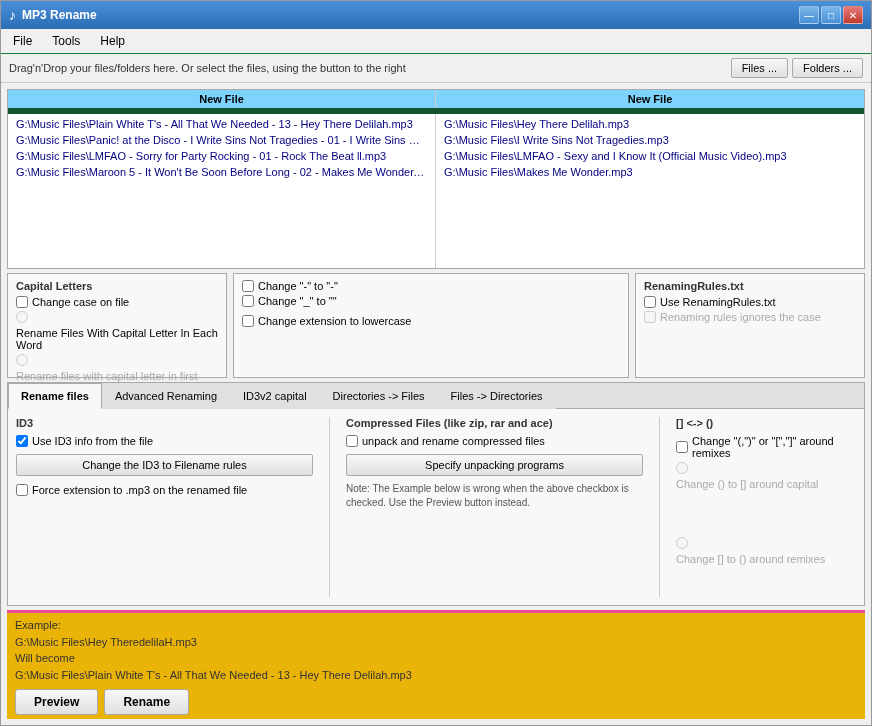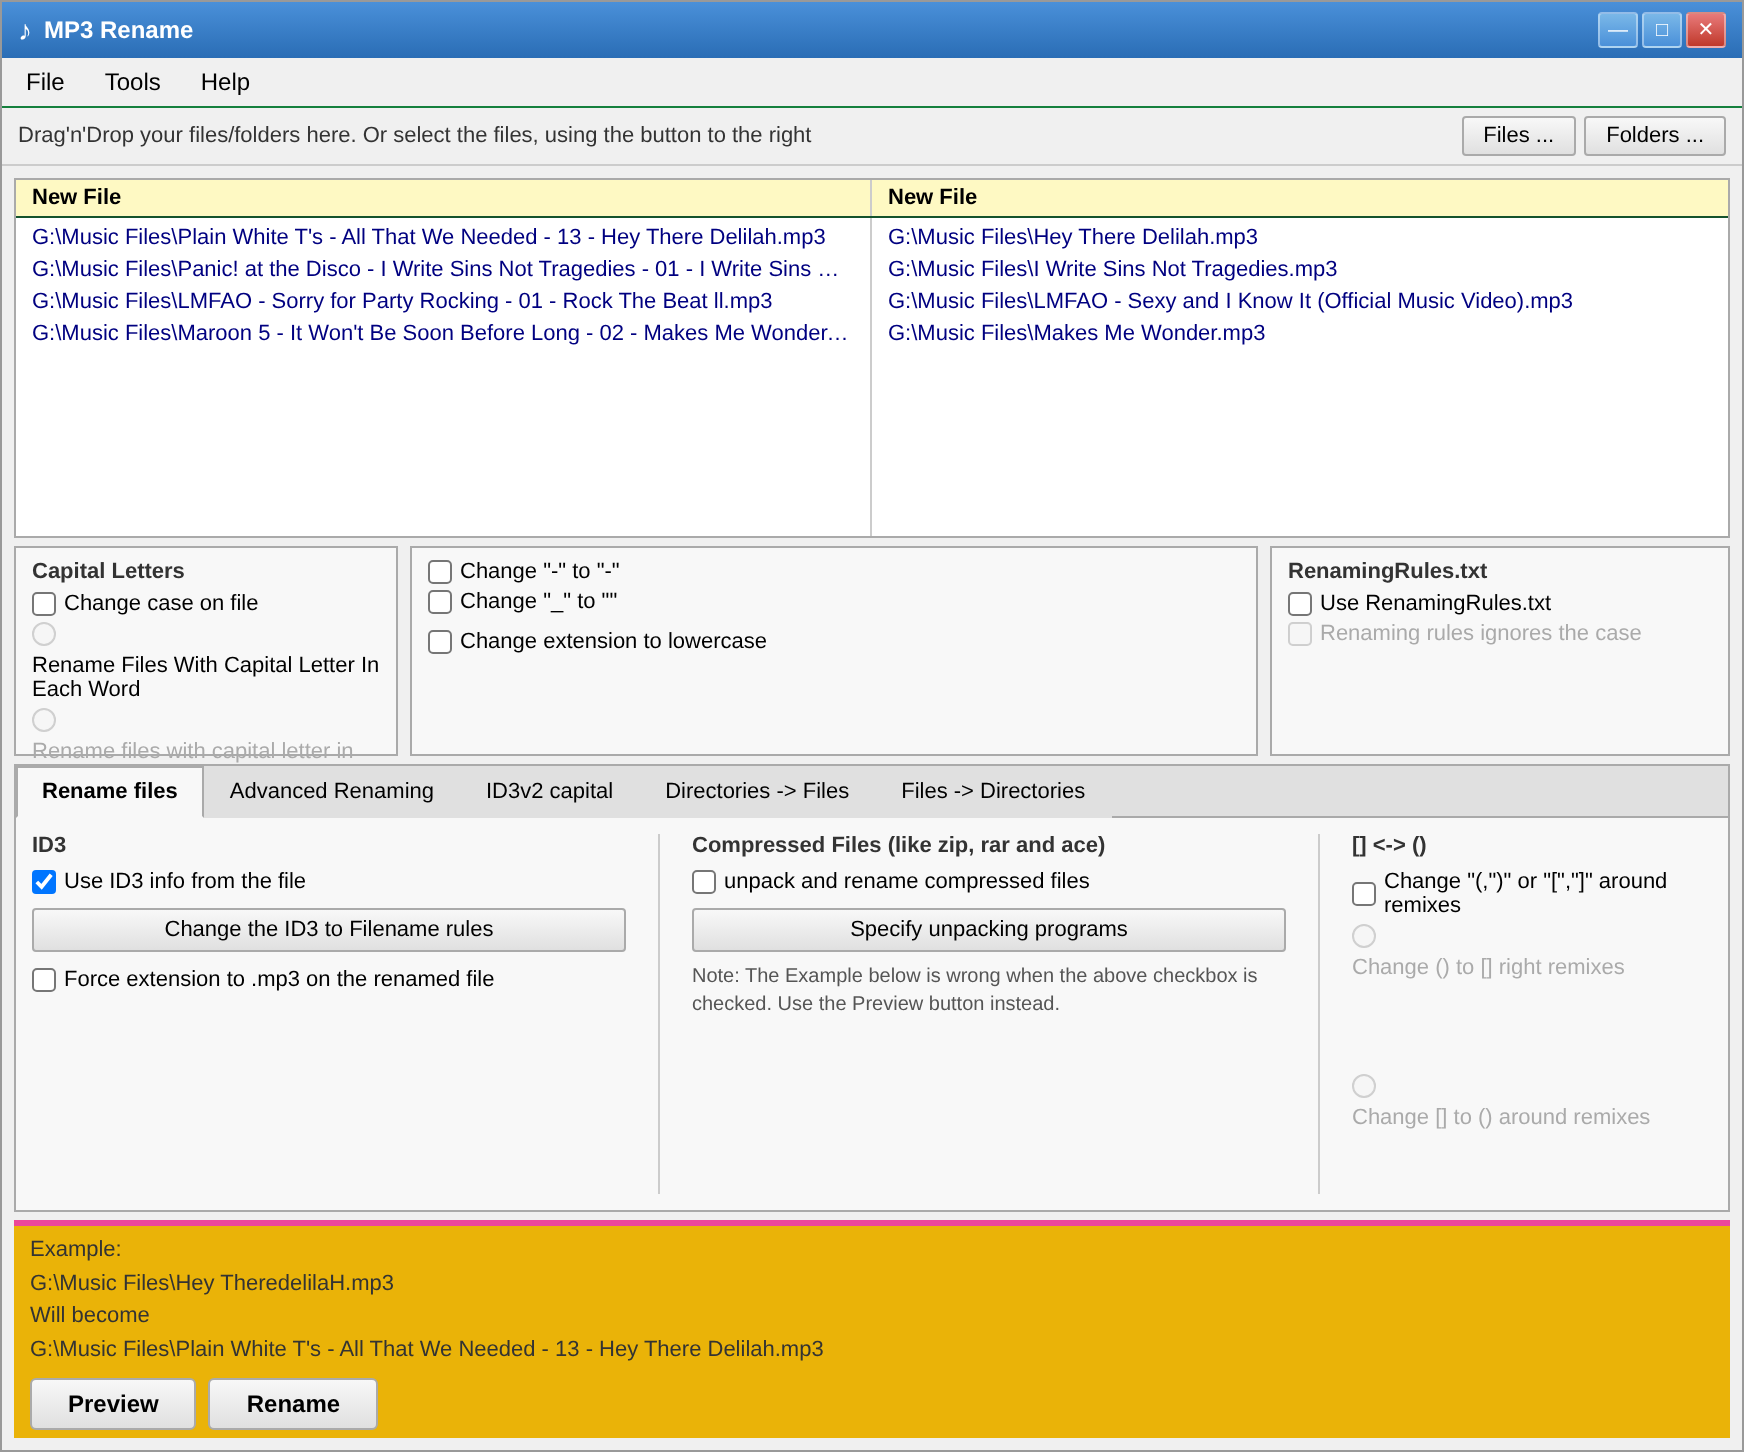--- a/index.html
+++ b/index.html
@@ -104,22 +104,23 @@
     }
     .file-list-container {
       border: 1px solid #aaa;
       background: white;
       height: 180px;
       display: flex;
       flex-direction: column;
     }
     .file-list-header {
       display: flex;
-      border-bottom: 1px solid #14532d;
-      background: #fef9c3;
+      border-bottom: 6px solid #14532d;
+      background: #7dd3fc;
+      text-align: center;
     }
     .file-col-header {
       padding: 3px 8px;
       font-size: 11px;
       font-weight: bold;
       border-right: 1px solid #ccc;
     }
     .file-col-header:first-child {
       width: 50%;
     }
@@ -148,21 +149,21 @@
       white-space: nowrap;
       overflow: hidden;
       text-overflow: ellipsis;
     }
     .options-panel {
       border: 1px solid #aaa;
       background: #f8f8f8;
       padding: 6px 8px;
     }
     .capital-letters-panel {
-      width: 192px;
+      width: 220px;
     }
     .panel-title {
       font-size: 11px;
       font-weight: bold;
       margin-bottom: 4px;
       color: #333;
     }
     .check-row {
       display: flex;
       align-items: center;
@@ -416,21 +417,21 @@
         <div class="section-separator"></div>
 
         <div class="tab-section" style="max-width:180px;">
           <div class="section-title">[] &lt;-&gt; ()</div>
           <div class="check-row">
             <input type="checkbox" style="">
             <label>Change "(,")" or "[","]" around remixes</label>
           </div>
           <div class="radio-row" style="color:#aaa;">
             <input type="radio" name="remix" disabled="" style="">
-            <label>Change () to [] right remixes</label>
+            <label>Change () to [] around capital</label>
           </div>
           <div class="radio-row" style="color:#aaa;margin-top:47px;">
             <input type="radio" name="remix" disabled="" style="">
             <label>Change [] to () around remixes</label>
           </div>
         </div>
       </div>
     </div>
 
     <div class="bottom-area">

